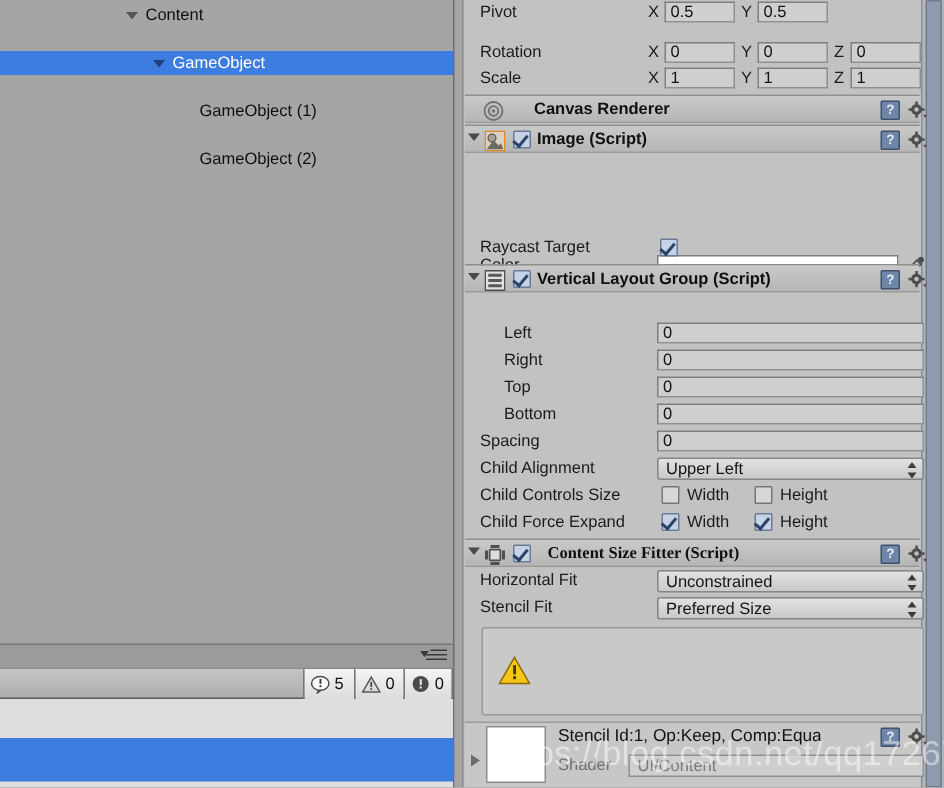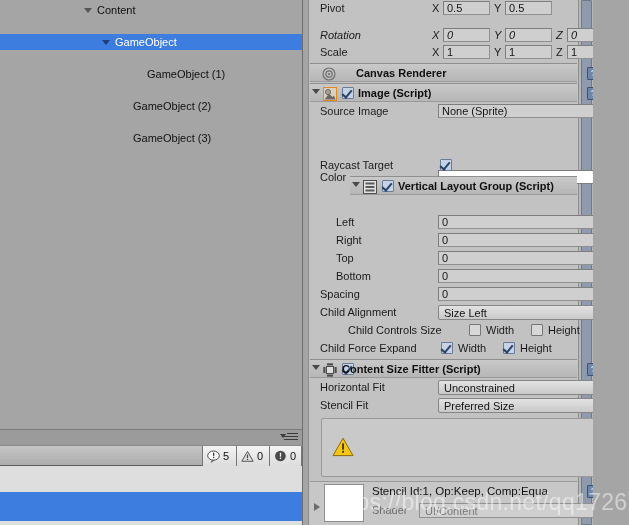--- a/index.html
+++ b/index.html
@@ -92,21 +92,21 @@
     border-right: 1px solid #6e6e6e;
     overflow: hidden;
   }
   #console-sel {
     position: absolute; left: 0; top: 26px; width: 303px; height: 29px;
     background: #3e7de0;
   }
 
   
   #inspector {
-    position: absolute; left: 304px; top: 0; width: 289px; height: 525px;
+    position: absolute; left: 304px; top: 0; width: 325px; height: 525px;
     background: #c2c2c2;
     overflow: hidden;
   }
   #insp-left-edge {
     position: absolute; left: 0; top: 0; width: 5px; height: 525px;
     background: #a5a5a5;
     border-right: 1px solid #8d8d8d;
   }
   #insp-scroll {
     position: absolute; right: 0; top: 0; width: 15px; height: 525px;
@@ -287,30 +287,27 @@
       <span class="tri" style="left:84px;"></span>
       <span class="tree-label" style="left:97px;">Content</span>
     </div>
 
     <div class="tree-row selected" style="top:18px;">
       <span class="tri" style="left:102px;"></span>
       <span class="tree-label" style="left:115px;">GameObject</span>
     </div>
 
     <div class="tree-row" style="top:34px;">
-      <span class="tree-label" style="left:147px;">GameObject (1)</span>
+      <span class="tree-label" style="left:133px;">GameObject (1)</span>
     </div>
 
     <div class="tree-row" style="top:50px;">
       <span class="tree-label" style="left:133px;">GameObject (2)</span>
     </div>
 
-    <div class="tree-row" style="top:66px;">
-      <span class="tree-label" style="left:133px;">GameObject (3)</span>
-    </div>
 
   </div>
 
   <div id="console-tabstrip">
     <div id="ham-caret"></div>
     <div id="hamburger">
       <i class="w1"></i>
         <i class="w2"></i>
         <i class="w3"></i>
     </div>
@@ -362,21 +359,21 @@
     <div id="insp-content">
 
       <div class="row" style="top:0px;">
         <span class="lbl">Pivot</span>
         <span class="axis" style="left:122px;">X</span>
         <span class="fld" style="left:133px; width:47px;">0.5</span>
         <span class="axis" style="left:184px;">Y</span>
         <span class="fld" style="left:195px; width:47px;">0.5</span>
       </div>
 
-      <div class="row" style="top:27px;font-style:italic;">
+      <div class="row" style="top:27px;">
         <span class="lbl">Rotation</span>
         <span class="axis" style="left:122px;">X</span>
         <span class="fld" style="left:133px; width:47px;">0</span>
         <span class="axis" style="left:184px;">Y</span>
         <span class="fld" style="left:195px; width:47px;">0</span>
         <span class="axis" style="left:246px;">Z</span>
         <span class="fld" style="left:257px; width:47px;">0</span>
       </div>
 
       <div class="row" style="top:44px;">
@@ -426,42 +423,37 @@
           <g fill="#4d4d4d">
             <rect x="5.2" y="0.7" width="1.7" height="2.2"></rect>
             <rect x="5.2" y="9.2" width="1.7" height="2.2"></rect>
             <rect x="0.7" y="5.2" width="2.2" height="1.7"></rect>
             <rect x="9.2" y="5.2" width="2.2" height="1.7"></rect>
           </g>
           <path d="M10.5 9.5 L13 9.5 L11.7 11.6 Z" fill="#4d4d4d"></path>
         </svg>
       </div>
 
-      <div class="row" style="top:103px;">
-        <span class="lbl">Source Image</span>
-        <span class="fld" style="left:128px; width:161px;">None (Sprite)</span>
-        <span class="obj-dot" style="left:294px; top:2px;"></span>
-      </div>
 
       <div class="row" style="top:121px;margin-top:48px;">
         <span class="lbl">Color</span>
         <span class="colorfield" style="left:128px; width:161px;"></span>
         <svg style="position:absolute; left:292px; top:1px;" width="15" height="15" viewBox="0 0 15 15">
           <path d="M10.8 1.6 a2 2 0 0 1 2.8 2.8 l-1.3 1.3 l-2.8-2.8 Z" fill="#4a4a4a"></path>
           <path d="M9.2 3.4 l2.8 2.8 l-6.2 6.2 l-3.3 0.8 l0.8-3.3 Z" fill="none" stroke="#4a4a4a" stroke-width="1.1"></path>
         </svg>
       </div>
 
 
       <div class="row" style="top:157px;">
         <span class="lbl">Raycast Target</span>
         <span class="chk on blue" style="left:130px; top:2px;"></span>
       </div>
 
-      <div class="comp-head" style="top:176px;margin-left:40px;">
+      <div class="comp-head" style="top:176px;">
         <span class="foldout inline"></span>
         <svg style="position:absolute; left:13px; top:3px;" width="14" height="14" viewBox="0 0 14 14">
           <rect x="0.5" y="0.5" width="13" height="13" fill="#e2e2e2" stroke="#4f4f4f" stroke-width="1"></rect>
           <rect x="2.5" y="2.5" width="9" height="2" fill="#5a5a5a"></rect>
           <rect x="2.5" y="6" width="9" height="2" fill="#5a5a5a"></rect>
           <rect x="2.5" y="9.5" width="9" height="2" fill="#5a5a5a"></rect>
         </svg>
         <span class="chk on blue" style="left:32px; top:3px;"></span>
         <span class="comp-title" style="left:48px;">Vertical Layout Group (Script)</span>
         <span class="help-icon" style="left:277px;">?</span>
@@ -500,29 +492,29 @@
       </div>
 
       <div class="row" style="top:286px;padding-left:28px;">
         <span class="lbl">Spacing</span>
         <span class="fld" style="left:128px; width:178px;">0</span>
       </div>
 
       <div class="row" style="top:304px;">
         <span class="lbl">Child Alignment</span>
         <span class="popup" style="left:128px; width:178px;">
-          <span>Size Left</span>
+          <span>Upper Left</span>
           <span class="updown">
               <i class="u"></i>
               <i class="d"></i>
             </span>
         </span>
       </div>
 
-      <div class="row" style="top:322px;margin-left:28px;">
+      <div class="row" style="top:322px;">
         <span class="lbl">Child Controls Size</span>
         <span class="chk" style="left:131px; top:2px;"></span>
         <span class="lbl" style="left:148px;">Width</span>
         <span class="chk" style="left:193px; top:2px;"></span>
         <span class="lbl" style="left:210px;">Height</span>
       </div>
 
       <div class="row" style="top:340px;">
         <span class="lbl">Child Force Expand</span>
         <span class="chk on blue" style="left:131px; top:2px;"></span>
@@ -536,21 +528,21 @@
         <svg style="position:absolute; left:13px; top:3px;" width="14" height="14" viewBox="0 0 14 14">
           <rect x="3.5" y="3.5" width="7" height="7" fill="#dcdcdc" stroke="#4f4f4f" stroke-width="1"></rect>
           <g fill="#4f4f4f">
             <rect x="0.3" y="4" width="2.2" height="6"></rect>
             <rect x="11.5" y="4" width="2.2" height="6"></rect>
             <rect x="4" y="0.3" width="6" height="2.2"></rect>
             <rect x="4" y="11.5" width="6" height="2.2"></rect>
           </g>
         </svg>
         <span class="chk on blue" style="left:32px; top:3px;"></span>
-        <span class="comp-title" style="left:32px;">Content Size Fitter (Script)</span>
+        <span class="comp-title" style="left:55px;font-family:Liberation Serif, serif;">Content Size Fitter (Script)</span>
         <span class="help-icon" style="left:277px;">?</span>
         <svg class="gear-icon" style="left:295px;" viewBox="0 0 14 13">
           <circle cx="6" cy="6" r="3.6" fill="#4d4d4d"></circle>
           <circle cx="6" cy="6" r="1.5" fill="#c0c0c0"></circle>
           <g fill="#4d4d4d">
             <rect x="5.2" y="0.7" width="1.7" height="2.2"></rect>
             <rect x="5.2" y="9.2" width="1.7" height="2.2"></rect>
             <rect x="0.7" y="5.2" width="2.2" height="1.7"></rect>
             <rect x="9.2" y="5.2" width="2.2" height="1.7"></rect>
           </g>

